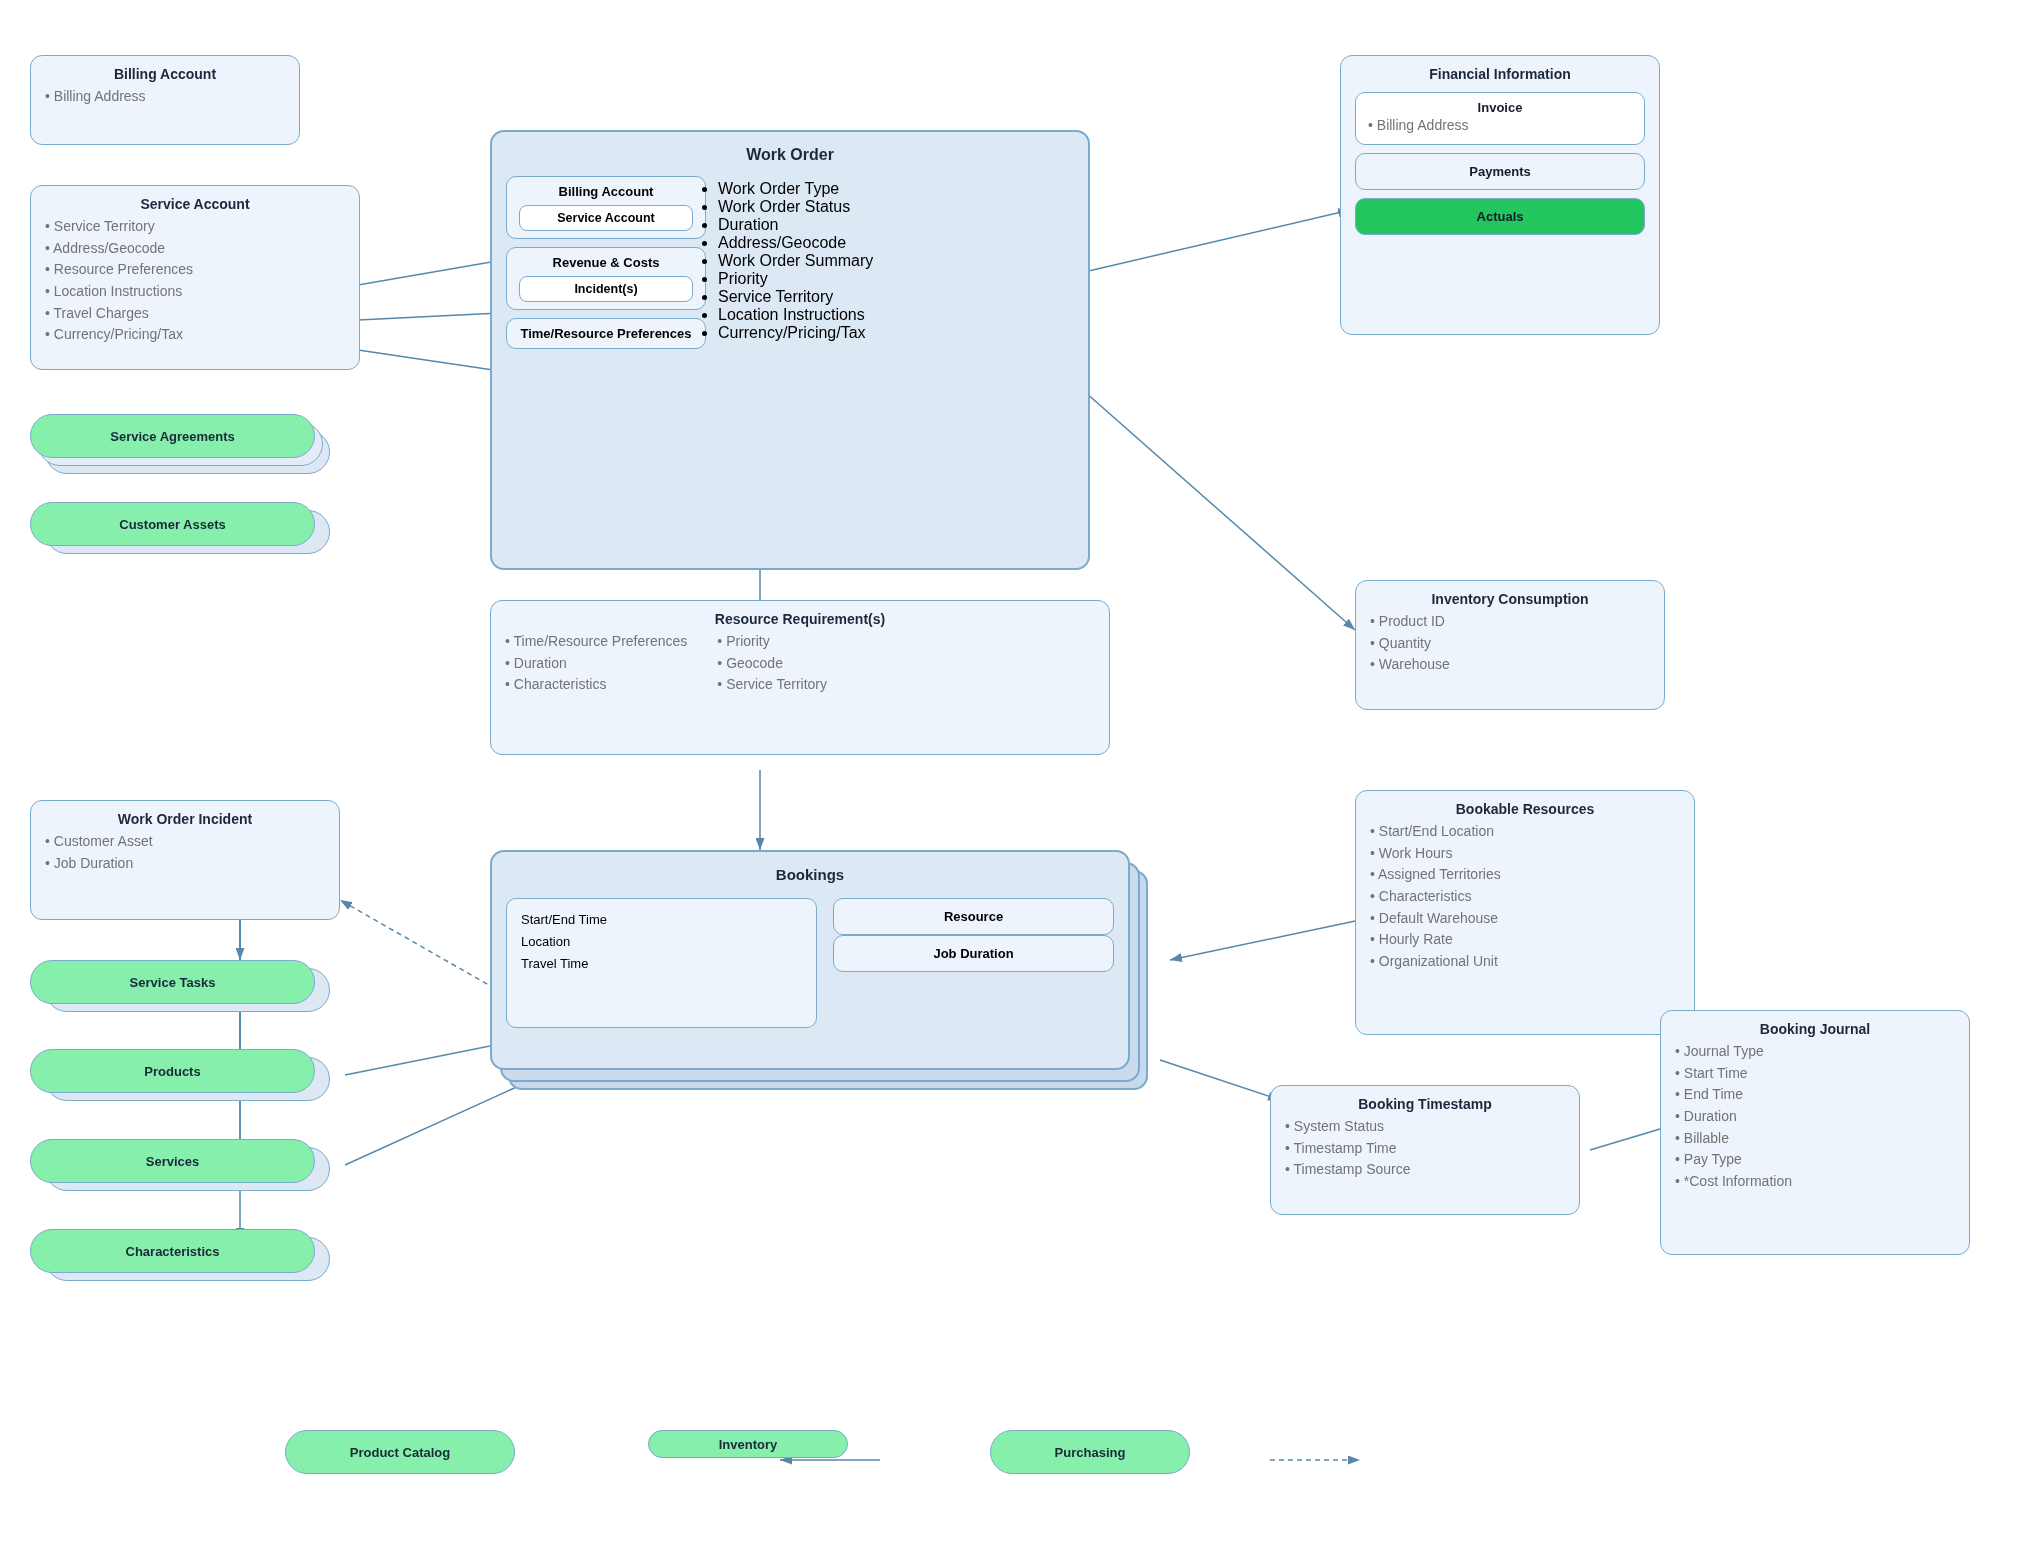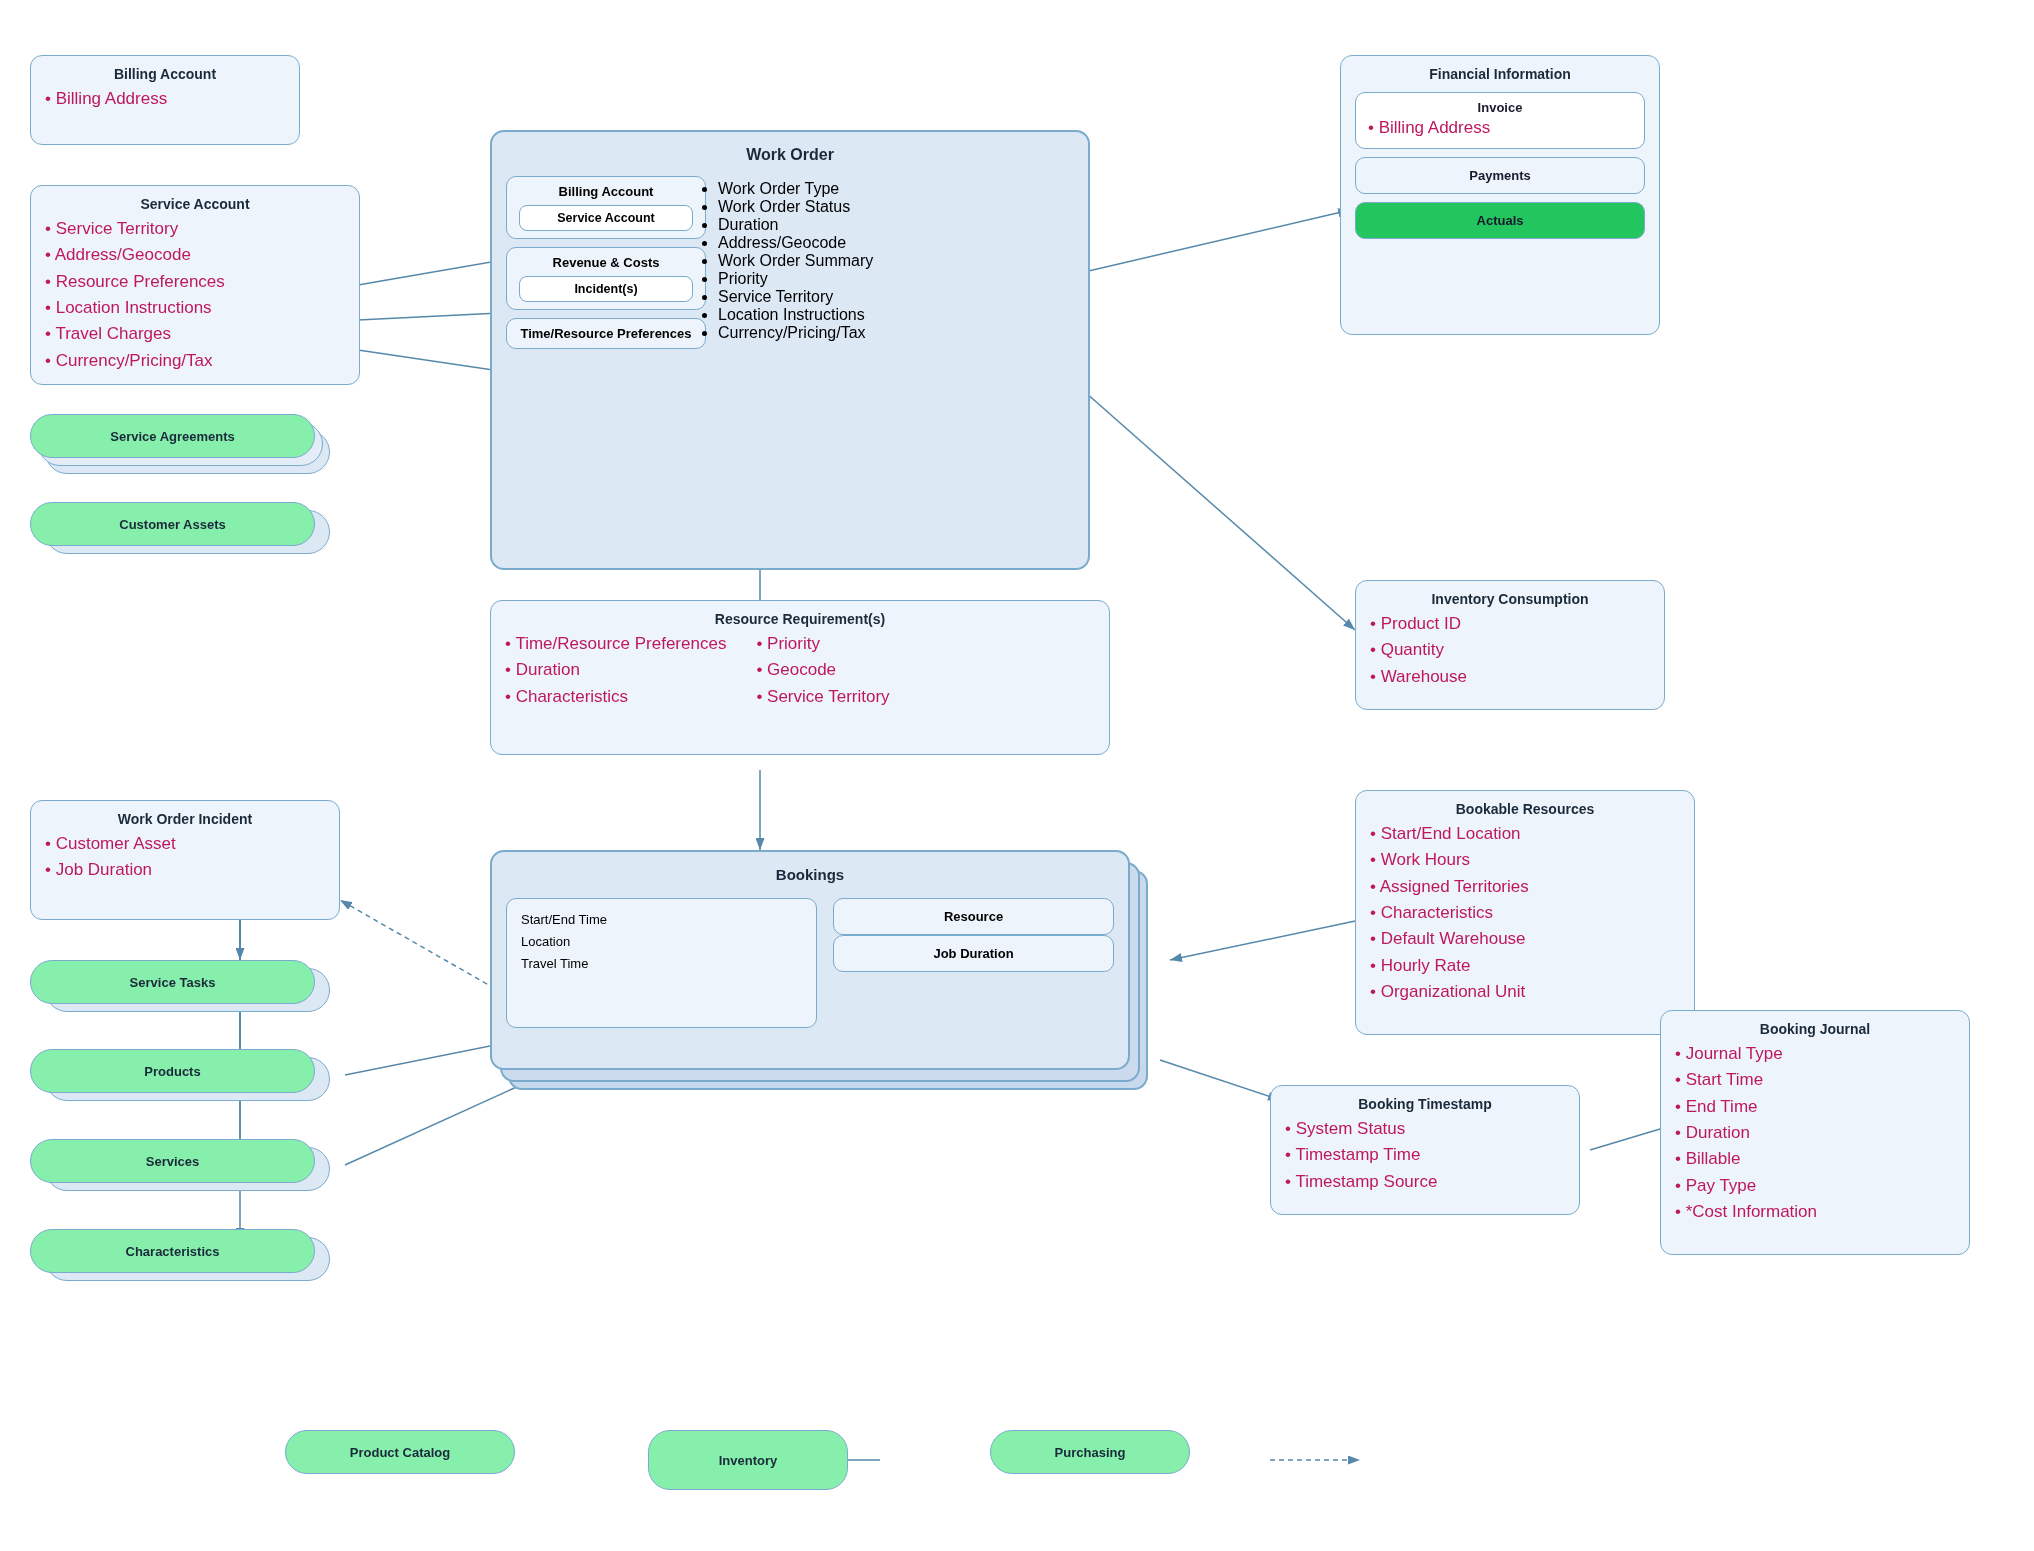--- a/index.html
+++ b/index.html
@@ -41,23 +41,23 @@
     .box ul {
       list-style: none;
       padding: 0;
     }
 
     .box ul li::before {
       content: "• ";
     }
 
     .box ul li {
-      font-size: 17px;
+      font-size: 14px;
       line-height: 1.55;
-      color: #be185d;
+      color: #737373;
     }
 
     
     .work-order-main {
       position: absolute;
       border-radius: 14px;
       border: 2px solid #7aabcc;
       background: #dde8f5;
       padding: 14px;
     }
@@ -213,21 +213,21 @@
   <div class="pill-box" style="left:30px; top:1049px; width:285px; height:44px; display:flex; align-items:center; justify-content:center;">Products</div>
 
   <div style="position:absolute; left:45px; top:1147px; width:285px; height:44px; border-radius:22px; border:1.5px solid #7aabcc; background:#dde8f5;"></div>
   <div class="pill-box" style="left:30px; top:1139px; width:285px; height:44px; display:flex; align-items:center; justify-content:center;">Services</div>
 
   <div style="position:absolute; left:45px; top:1237px; width:285px; height:44px; border-radius:22px; border:1.5px solid #7aabcc; background:#dde8f5;"></div>
   <div class="pill-box" style="left:30px; top:1229px; width:285px; height:44px; display:flex; align-items:center; justify-content:center;">Characteristics</div>
 
   <div class="pill-box" style="left:285px; top:1430px; width:230px; height:44px; display:flex; align-items:center; justify-content:center;">Product Catalog</div>
 
-  <div class="pill-box" style="left:648px; top:1430px; width:200px; height:60px; display:flex; align-items:center; justify-content:center;">Inventory</div>
+  <div class="pill-box" style="left:648px; top:1430px; width:200px; height:28px; display:flex; align-items:center; justify-content:center;">Inventory</div>
 
   <div class="pill-box" style="left:990px; top:1430px; width:200px; height:44px; display:flex; align-items:center; justify-content:center;">Purchasing</div>
 
   <div class="work-order-main" style="left:490px; top:130px; width:600px; min-height:440px;">
     <div class="box-title" style="font-size:16px; margin-bottom:12px;">Work Order</div>
 
     <div style="display:flex; gap:12px;">
 
       <div style="width:200px; flex-shrink:0;">
 

